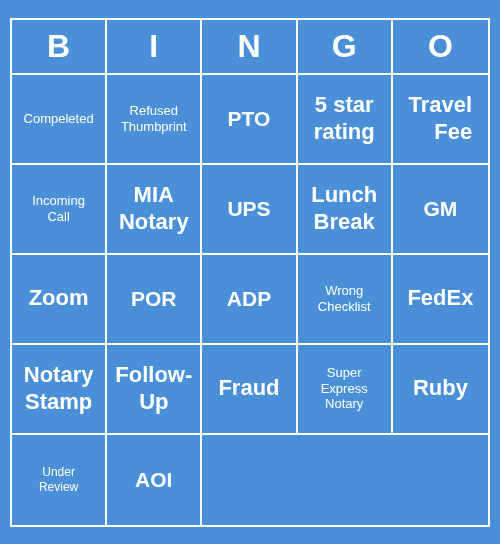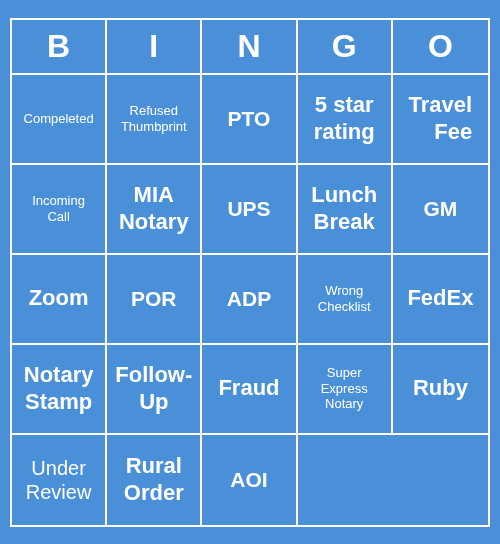--- a/index.html
+++ b/index.html
@@ -53,21 +53,21 @@
     .cell:nth-child(5n) {
       border-right: none;
     }
     .cell:nth-child(n+21) {
       border-bottom: none;
     }
     .cell-text {
       line-height: 1.2;
     }
     .small { font-size: 13px; }
-    .medium { font-size: 20px; }
+    .medium { font-size: 12px; }
     .large { font-size: 22px; font-weight: bold; }
     .xlarge { font-size: 21px; font-weight: bold; }
   </style>
 </head>
 <body>
 
 <div class="bingo-card">
   <div class="header-row">
   <div class="header-cell">B</div>
       <div class="header-cell">I</div>
@@ -145,20 +145,16 @@
 Notary</span>
       </div>
       <div class="cell">
         <span class="cell-text large" style="white-space: pre-line;">Ruby</span>
       </div>
       <div class="cell">
         <span class="cell-text medium" style="white-space: pre-line;">Under
 Review</span>
       </div>
       <div class="cell">
-        <span class="cell-text large" style="white-space: pre-line;">Rural
-Order</span>
-      </div>
-      <div class="cell">
         <span class="cell-text xlarge" style="white-space: pre-line;">AOI</span>
       </div>
     </div>
 </div>
 
 </body></html>

